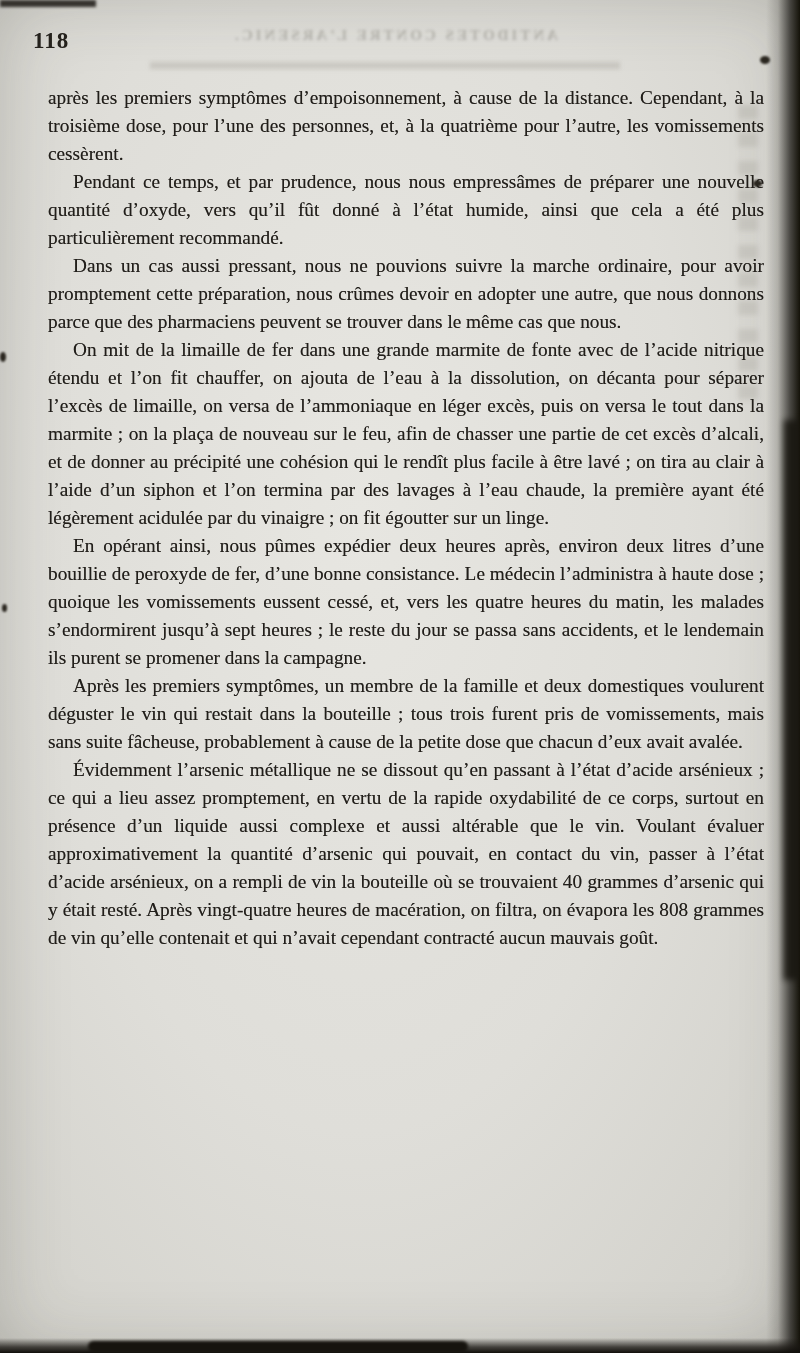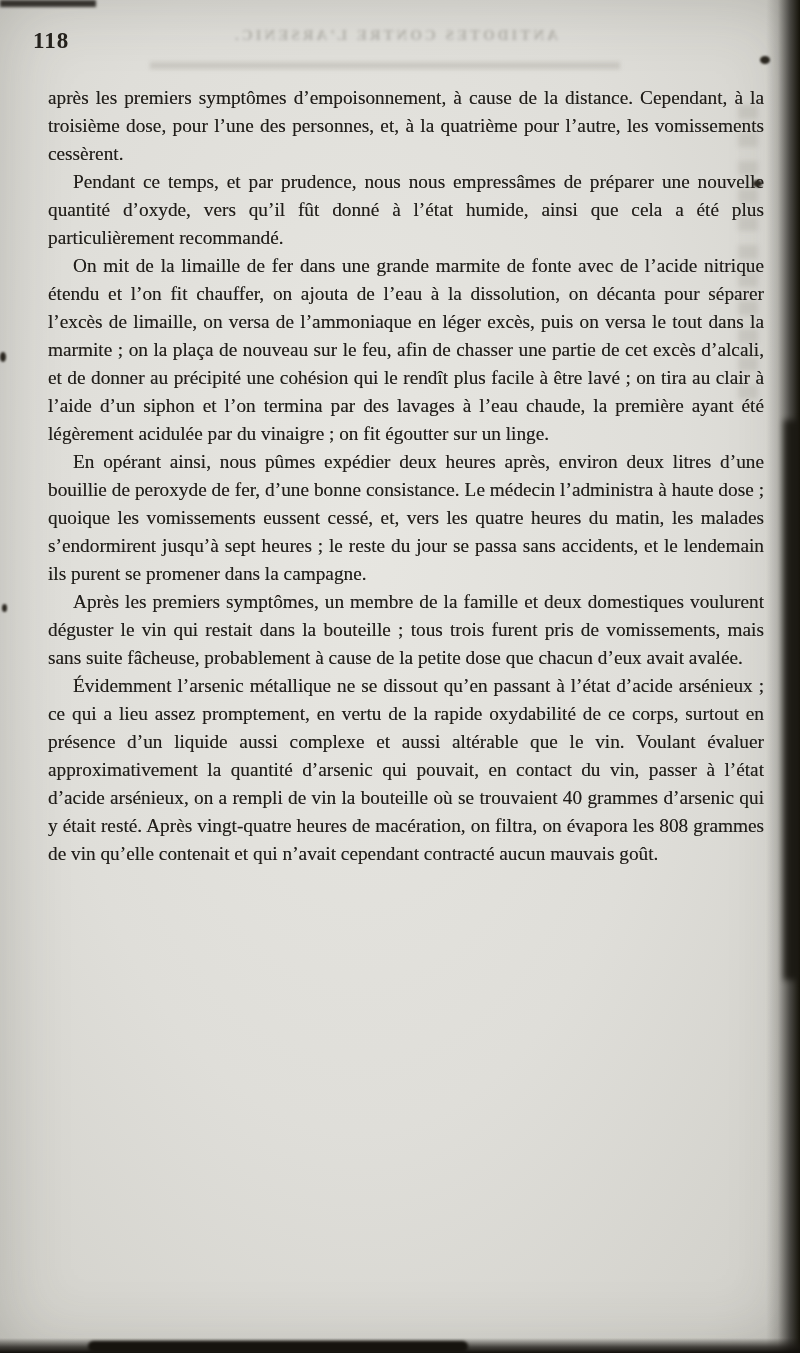--- a/index.html
+++ b/index.html
@@ -100,20 +100,21 @@
 
   <div class="bleed-text">ANTIDOTES CONTRE L’ARSENIC.</div>
   <div class="bleed-bar"></div>
   <div class="bleed-column"></div>
 
   <div class="page-number">118</div>
 
   <div class="text-body">
       <p>après les premiers symptômes d’empoisonnement, à cause de la distance. Cependant, à la troisième dose, pour l’une des personnes, et, à la quatrième pour l’autre, les vomissements cessèrent.</p>
       <p class="indent">Pendant ce temps, et par prudence, nous nous empressâmes de préparer une nouvelle quantité d’oxyde, vers qu’il fût donné à l’état humide, ainsi que cela a été plus particulièrement recommandé.</p>
+      <p class="indent">Dans un cas aussi pressant, nous ne pouvions suivre la marche ordinaire, pour avoir promptement cette préparation, nous crûmes devoir en adopter une autre, que nous donnons parce que des pharmaciens peuvent se trouver dans le même cas que nous.</p>
       <p class="indent">On mit de la limaille de fer dans une grande marmite de fonte avec de l’acide nitrique étendu et l’on fit chauffer, on ajouta de l’eau à la dissolution, on décanta pour séparer l’excès de limaille, on versa de l’ammoniaque en léger excès, puis on versa le tout dans la marmite&nbsp;; on la plaça de nouveau sur le feu, afin de chasser une partie de cet excès d’alcali, et de donner au précipité une cohésion qui le rendît plus facile à être lavé&nbsp;; on tira au clair à l’aide d’un siphon et l’on termina par des lavages à l’eau chaude, la première ayant été légèrement acidulée par du vinaigre&nbsp;; on fit égoutter sur un linge.</p>
       <p class="indent">En opérant ainsi, nous pûmes expédier deux heures après, environ deux litres d’une bouillie de peroxyde de fer, d’une bonne consistance. Le médecin l’administra à haute dose&nbsp;; quoique les vomissements eussent cessé, et, vers les quatre heures du matin, les malades s’endormirent jusqu’à sept heures&nbsp;; le reste du jour se passa sans accidents, et le lendemain ils purent se promener dans la campagne.</p>
       <p class="indent">Après les premiers symptômes, un membre de la famille et deux domestiques voulurent déguster le vin qui restait dans la bouteille&nbsp;; tous trois furent pris de vomissements, mais sans suite fâcheuse, probablement à cause de la petite dose que chacun d’eux avait avalée.</p>
       <p class="indent">Évidemment l’arsenic métallique ne se dissout qu’en passant à l’état d’acide arsénieux&nbsp;; ce qui a lieu assez promptement, en vertu de la rapide oxydabilité de ce corps, surtout en présence d’un liquide aussi complexe et aussi altérable que le vin. Voulant évaluer approximativement la quantité d’arsenic qui pouvait, en contact du vin, passer à l’état d’acide arsénieux, on a rempli de vin la bouteille où se trouvaient 40 grammes d’arsenic qui y était resté. Après vingt-quatre heures de macération, on filtra, on évapora les 808 grammes de vin qu’elle contenait et qui n’avait cependant contracté aucun mauvais goût.</p>
     </div>
 
   <div class="edge-right"></div>
   <div class="edge-right-blotch"></div>
   <div class="edge-bottom"></div>
   <div class="smudge-bottom"></div>

